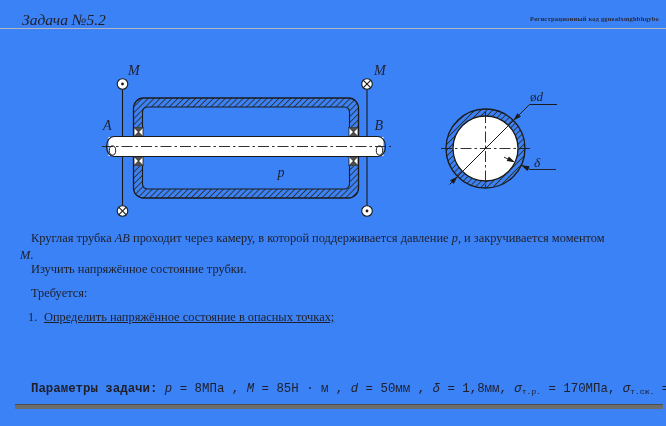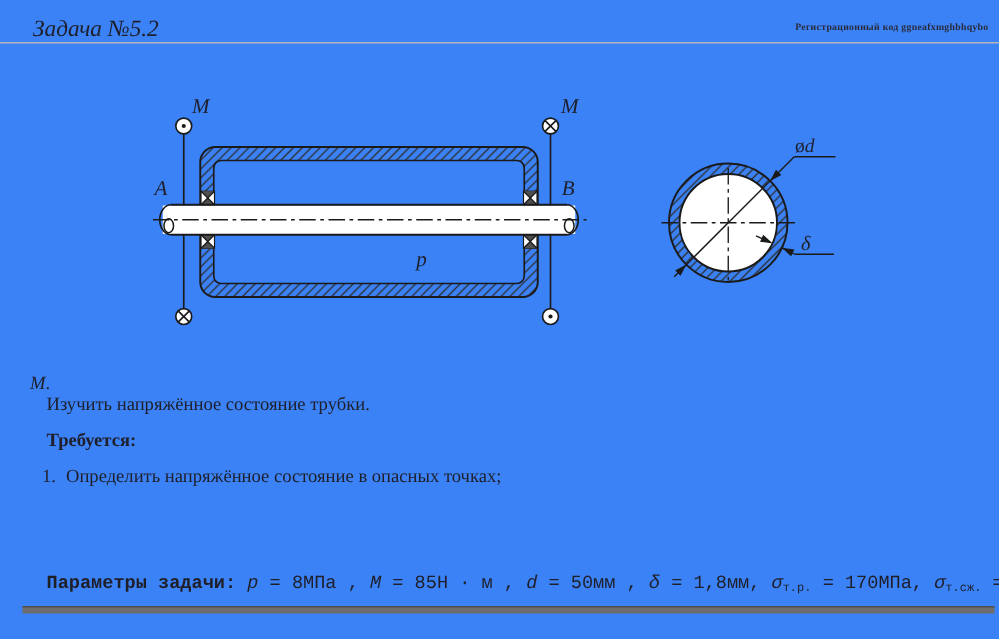--- a/index.html
+++ b/index.html
@@ -9,24 +9,24 @@
     overflow:hidden;margin:0 auto;
   }
   .title{position:absolute;left:22px;top:11px;font-size:15.5px;font-style:italic;}
   .reg{position:absolute;right:7px;top:15px;font-size:6.5px;font-weight:bold;color:#2a2a3a;letter-spacing:.2px;}
   .hrule{position:absolute;left:0;top:28px;width:666px;height:1px;background:#b5b5bc;}
   .fig{position:absolute;left:0;top:0;}
   .stmt-l1{position:absolute;left:18px;top:231px;font-size:12.4px;white-space:nowrap;}
   .indent{padding-left:13px;}
   .stmt-l2{position:absolute;left:20px;top:248px;font-size:12.4px;}
   .stmt-l3{position:absolute;left:18px;top:262px;font-size:12.4px;}
-  .req-head{position:absolute;left:31px;top:286px;font-size:12.4px;font-weight:bold;}
+  .req-head{position:absolute;left:31px;top:286px;font-size:12.4px;font-weight:normal;}
   .task{position:absolute;left:28px;font-size:12.4px;white-space:nowrap;}
   .task .num{display:inline-block;width:13px;}
-  .task .txt{margin-left:3px;}
+  .task .txt{margin-left:3px;text-decoration:underline;}
   .params{position:absolute;left:31px;top:382px;font-size:12.4px;white-space:nowrap;font-family:Liberation Mono, monospace;}
   .params b{font-weight:bold;}
   .params i, .stmt-l1 i, .stmt-l2 i, .stmt-l3 i{font-style:italic;}
   .params sub{font-size:8px;vertical-align:-2px;}
   .bottom-rule{position:absolute;left:15px;top:404px;width:648px;height:3.5px;background:#6d6d6d;border-top:1px solid #4e4e4e;}
   svg text{font-family:"Liberation Serif","DejaVu Serif",serif;fill:#1f1f2a;}
 </style>
 </head>
 <body>
 
@@ -136,20 +136,21 @@
         <line x1="513" y1="161.4" x2="504" y2="157.2" stroke-width="0.9"></line>
         <polygon points="515,162.2 506.7,161.1 508.8,156.5" fill="#1a1a1a" stroke="none"></polygon>
         <polygon points="521.3,165.2 527.4,170.9 529.6,166.3" fill="#1a1a1a" stroke="none"></polygon>
         <line x1="521.3" y1="165.2" x2="530" y2="169.5" stroke-width="0.9"></line>
         <line x1="530" y1="169.5" x2="556" y2="169.5" stroke-width="0.9"></line>
         <text x="534" y="166.5" font-size="13.5" font-style="italic" stroke="none">δ</text>
       </g>
     </g>
   </svg>
 
+  <div class="stmt-l1 indent"><span>Круглая трубка </span><i>AB</i><span> проходит через камеру, в которой поддерживается давление </span><i>p</i><span>, и закручивается моментом</span></div>
   <div class="stmt-l2"><i>М</i><span>.</span></div>
   <div class="stmt-l3 indent">Изучить напряжённое состояние трубки.</div>
 
   <div class="req-head">Требуется:</div>
 
   <div class="task" style="top:310px">
     <span class="num">1.</span><span class="txt">Определить напряжённое состояние в опасных точках;</span>
   </div>
 
   <div class="params">

